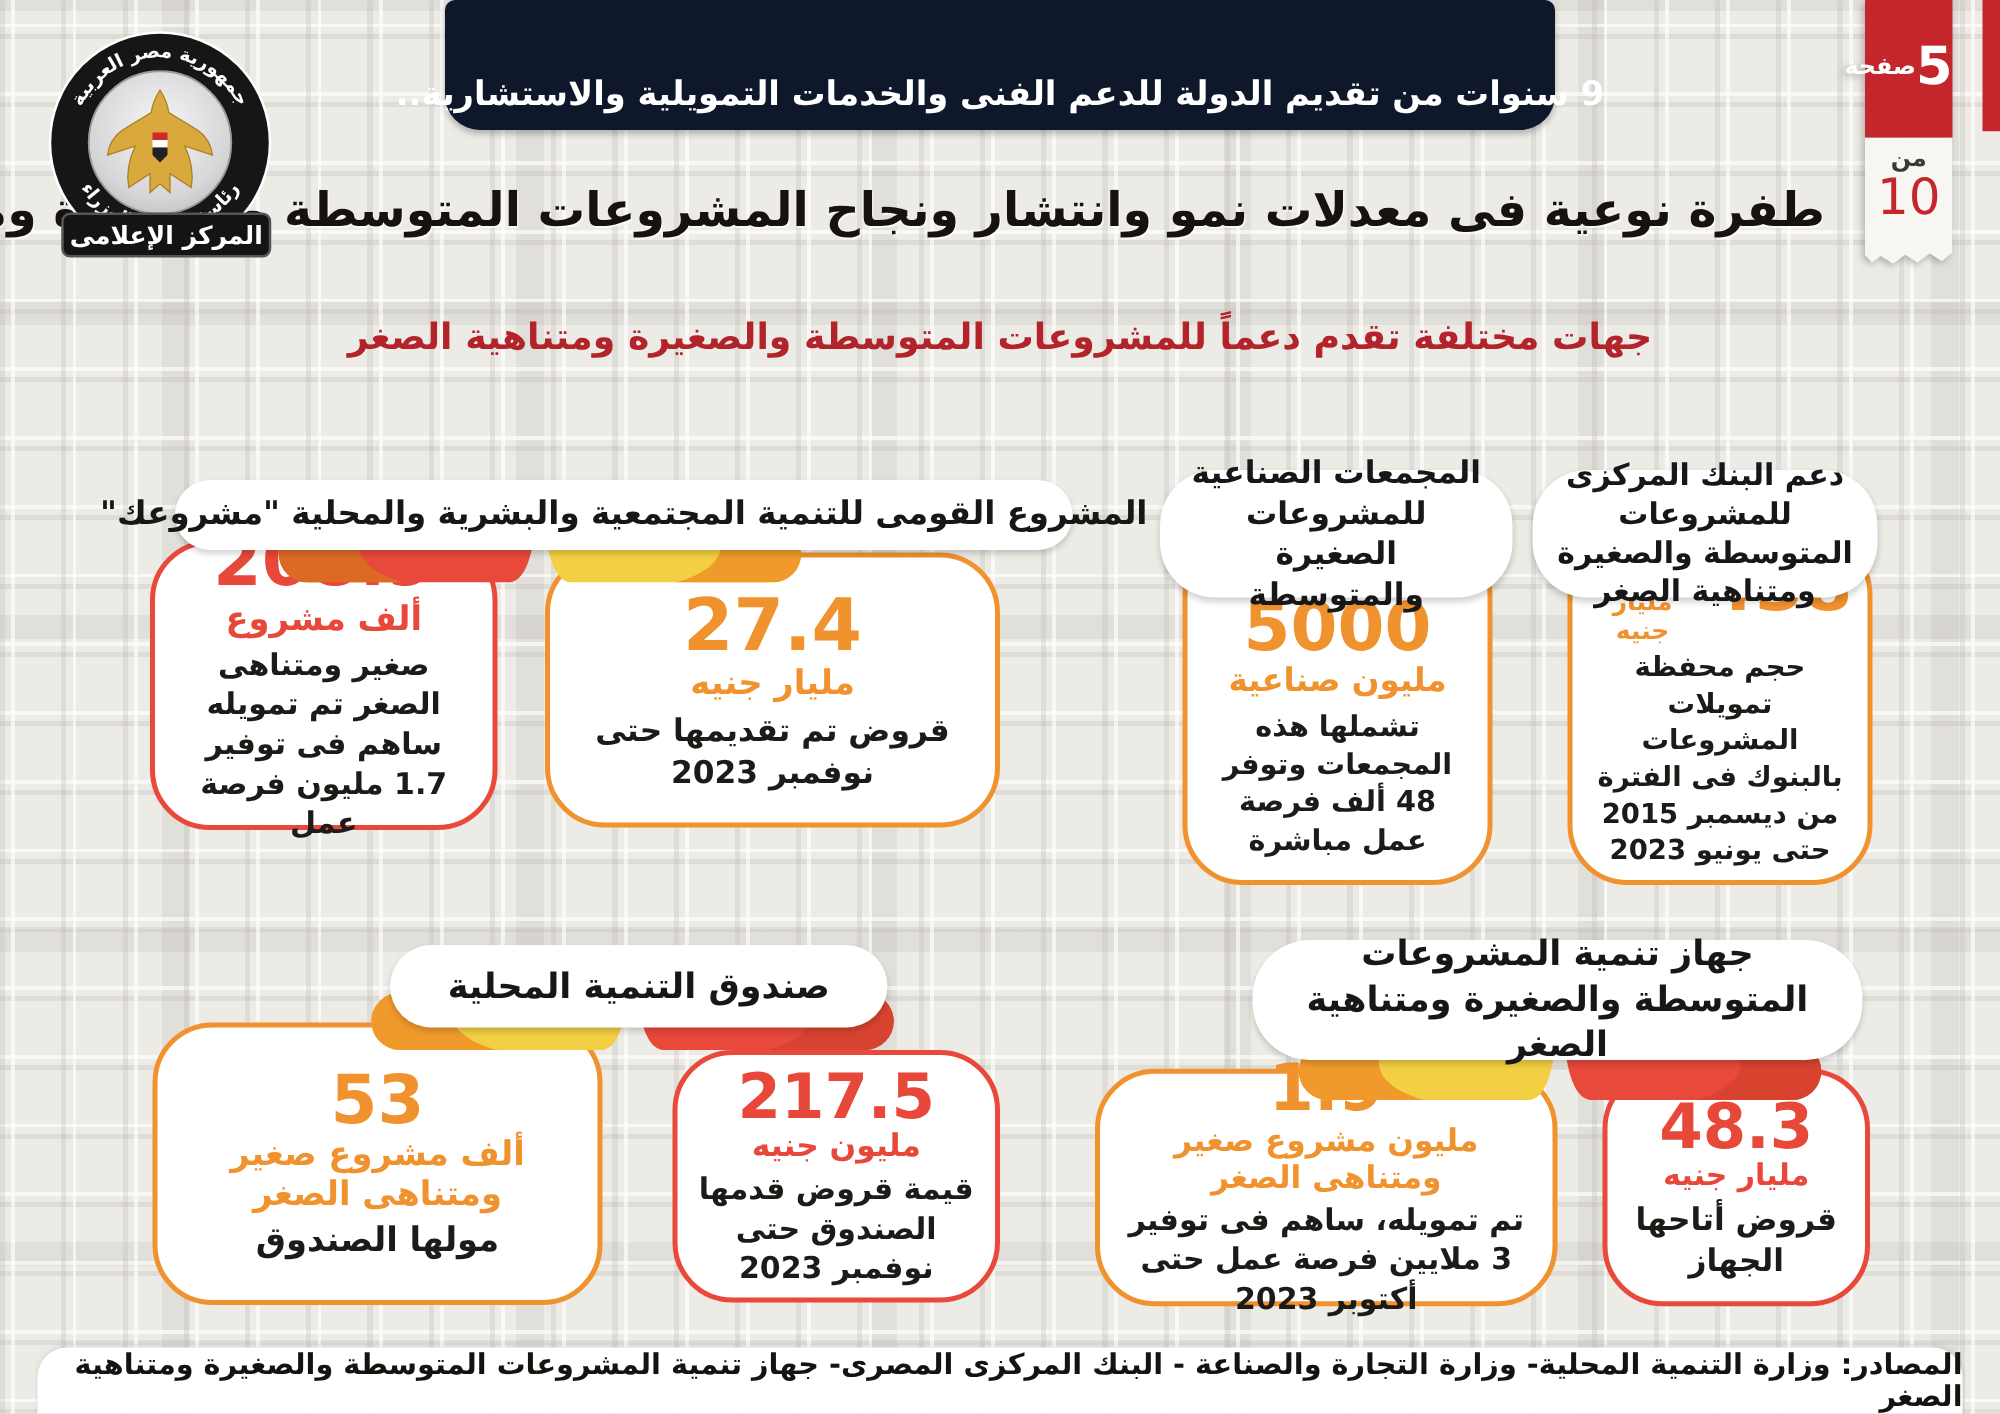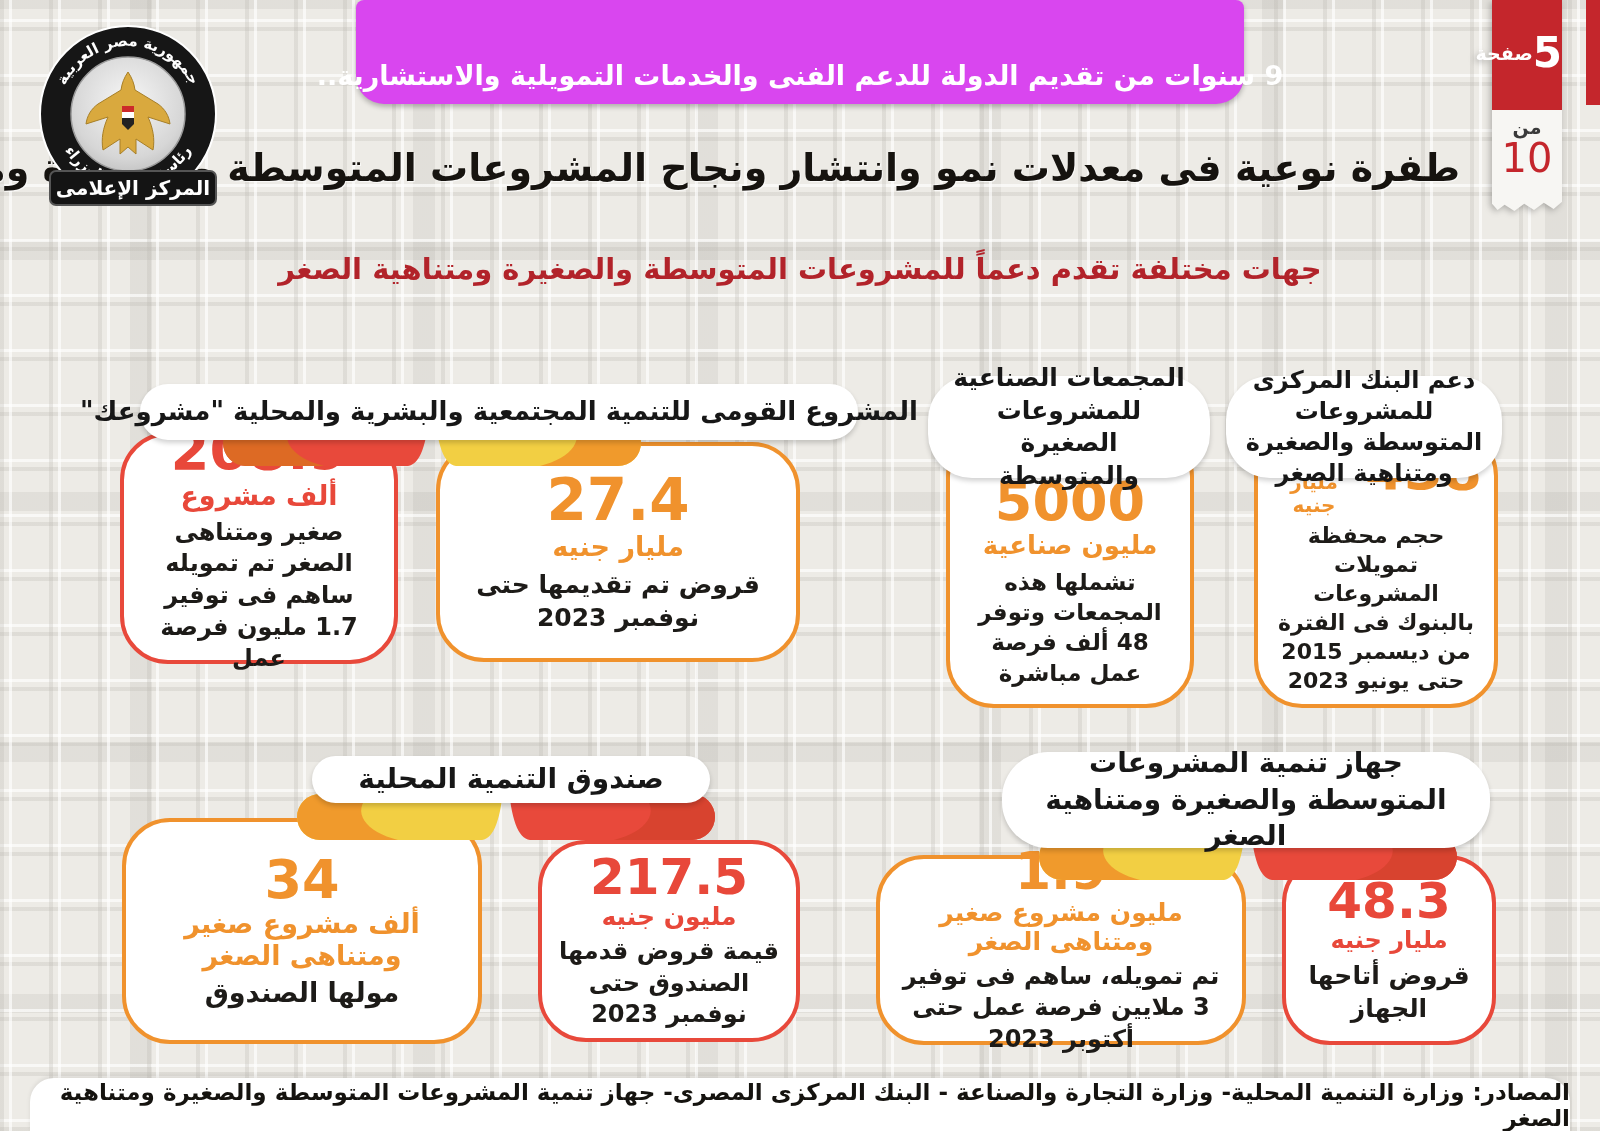--- a/index.html
+++ b/index.html
@@ -11,21 +11,21 @@
       repeating-linear-gradient(90deg, rgba(185,182,175,.28) 0 4px, transparent 4px 9px, rgba(255,255,255,.65) 9px 12px, transparent 12px 49px),
       repeating-linear-gradient(0deg, rgba(185,182,175,.28) 0 4px, transparent 4px 9px, rgba(255,255,255,.65) 9px 12px, transparent 12px 55px),
       repeating-linear-gradient(90deg, transparent 0 130px, rgba(120,117,110,.10) 130px 152px, transparent 152px 283px),
       repeating-linear-gradient(0deg, transparent 0 118px, rgba(120,117,110,.10) 118px 137px, transparent 137px 251px);
   }
   .ar { direction:rtl; }
 
   
   .top-banner {
     position:absolute; left:356px; top:0; width:888px; height:104px;
-    background:#d946ef; border-radius:8px 8px 28px 28px;
+    background:#0f172a; border-radius:8px 8px 28px 28px;
     display:flex; align-items:flex-end; justify-content:center;
     padding-bottom:13px; color:#fff; font-weight:bold; font-size:27px;
     box-shadow:0 3px 5px rgba(0,0,0,.25); z-index:4; white-space:nowrap;
   }
   .corner-sliver { position:absolute; right:0; top:0; width:14px; height:105px; background:#c4262c; z-index:4; }
 
   .page-tab { position:absolute; left:1492px; top:0; width:70px; height:212px; z-index:5;
     filter:drop-shadow(-2px 2px 3px rgba(0,0,0,.25)); }
   .page-tab .red-part { width:100%; height:110px; background:#c4262c; color:#fff;
     display:flex; flex-direction:row; align-items:center; justify-content:flex-end; padding-bottom:4px; }
@@ -54,21 +54,21 @@
   }
 
   
   .pill { position:absolute; background:#fff; border-radius:52px;
     display:flex; align-items:center; justify-content:center; text-align:center;
     font-weight:bold; color:#171717; z-index:3;
     box-shadow:0 3px 5px rgba(0,0,0,.18); line-height:1.3;margin-top:40px; }
   #pill-mashrouak { left:140px; top:344px; width:718px; height:56px; font-size:26px; white-space:nowrap; }
   #pill-industrial { left:928px; top:336px; width:282px; height:102px; font-size:25px; border-radius:44px; padding:0 18px; }
   #pill-cbe { left:1226px; top:336px; width:276px; height:102px; font-size:24px; border-radius:44px; padding:0 14px; }
-  #pill-ldf { left:312px; top:716px; width:398px; height:47px; font-size:28px; }
+  #pill-ldf { left:312px; top:716px; width:398px; height:66px; font-size:28px; }
   #pill-msmeda { left:1002px; top:712px; width:488px; height:96px; font-size:28px; border-radius:46px; padding:0 20px; }
 
   
   .ribbon { position:absolute; z-index:2; }
   #ribbon-a { left:222px; top:404px; }
   #ribbon-b { left:296px; top:778px; }
   #ribbon-c { left:1038px; top:818px; }
 
   
   .stat-box { position:absolute; background:#fff; border-radius:48px; z-index:1;
@@ -206,21 +206,21 @@
 
 <div class="stat-box border-orange ar" id="box-438">
   <div class="statline">
     <span class="val orange">438</span>
     <span class="unit orange">مليار جنيه</span>
   </div>
   <div class="desc">حجم محفظة تمويلات المشروعات بالبنوك فى الفترة من ديسمبر 2015 حتى يونيو 2023</div>
 </div>
 
 <div class="stat-box border-orange ar" id="box-29">
-  <div class="val orange">34</div>
+  <div class="val orange">53</div>
   <div class="unit orange">ألف مشروع صغير ومتناهى الصغر</div>
   <div class="desc">مولها الصندوق</div>
 </div>
 
 <div class="stat-box border-red ar" id="box-217">
   <div class="val red">217.5</div>
   <div class="unit red">مليون جنيه</div>
   <div class="desc">قيمة قروض قدمها الصندوق حتى نوفمبر 2023</div>
 </div>
 

